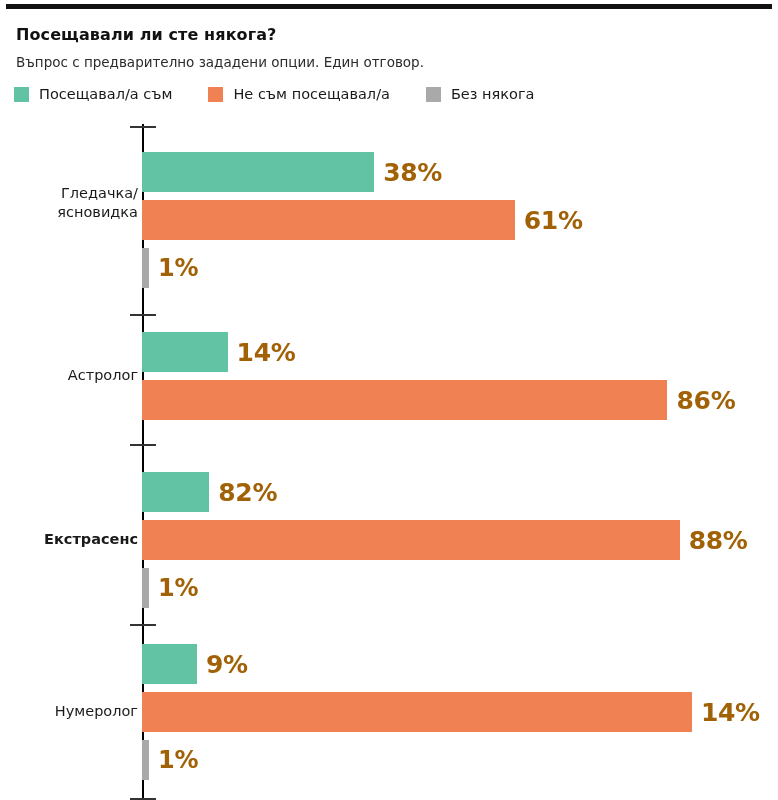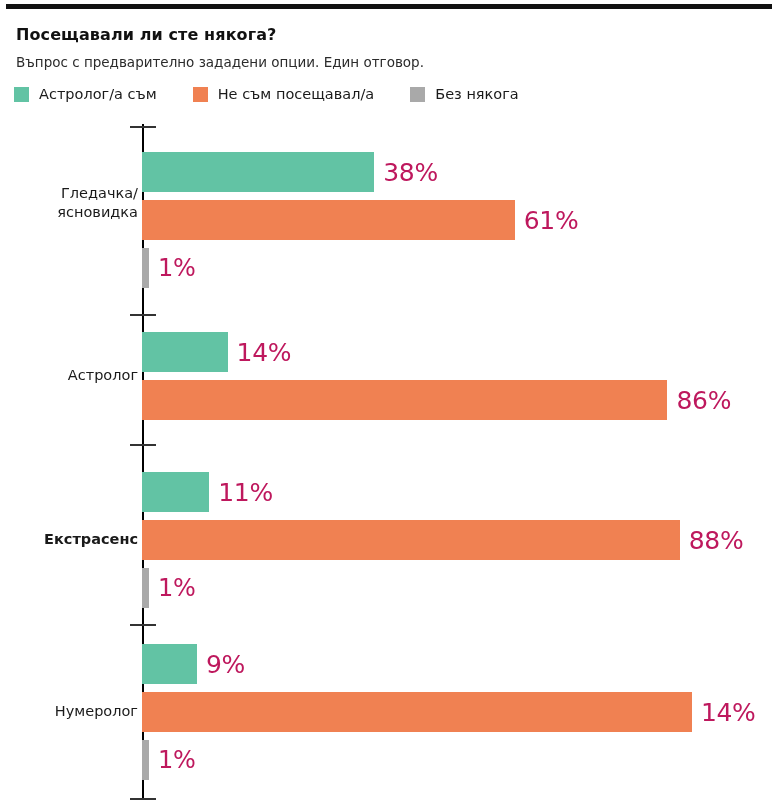--- a/index.html
+++ b/index.html
@@ -131,22 +131,22 @@
     position: absolute;
     left: 0;
     top: 0;
     height: 100%;
   }
   .bar-value {
     position: absolute;
     top: 50%;
     transform: translateY(-50%);
     font-size: 25px;
-    font-weight: normal;
-    color: #be185d;
+    font-weight: bold;
+    color: #a16207;
     white-space: nowrap;
     letter-spacing: -0.3px;
   }
   .bar-value.small {
     font-size: 24px;
   }
 </style>
 </head>
 <body>
 
@@ -155,21 +155,21 @@
   <div class="top-rule"></div>
 
   <div class="header">
     <h1 class="chart-title">Посещавали ли сте някога?</h1>
     <p class="chart-subtitle">Въпрос с предварително зададени опции. Един отговор.</p>
   </div>
 
   <div class="legend" id="legend">
       <div class="legend-item">
         <span class="legend-swatch" style="background: rgb(98, 195, 164);"></span>
-        <span class="legend-label">Астролог/а съм</span>
+        <span class="legend-label">Посещавал/а съм</span>
       </div>
       <div class="legend-item">
         <span class="legend-swatch" style="background: rgb(240, 129, 82);"></span>
         <span class="legend-label">Не съм посещавал/а</span>
       </div>
       <div class="legend-item">
         <span class="legend-swatch" style="background: rgb(169, 169, 169);"></span>
         <span class="legend-label">Без някога</span>
       </div>
     </div>
@@ -205,21 +205,21 @@
         </div>
         <div class="bar-row" style="top: 48px; width: 685.46px;">
           <div class="bar" title="Не съм посещавал/а 86%" style="width: 525.46px; background: rgb(240, 129, 82);"></div>
           <div class="bar-value" style="left: 534.46px;">86%</div>
         </div>
       </div>
       <div class="group" style="top: 348px; height: 144px;">
         <div class="group-label" style="top: 58px; font-weight: bold;">Екстрасенс</div>
         <div class="bar-row" style="top: 0px; width: 227.21px;">
           <div class="bar" title="Посещавал/а съм 11%" style="width: 67.21px; background: rgb(98, 195, 164);"></div>
-          <div class="bar-value" style="left: 76.21px;">11%</div>
+          <div class="bar-value" style="left: 76.21px;">82%</div>
         </div>
         <div class="bar-row" style="top: 48px; width: 697.68px;">
           <div class="bar" title="Не съм посещавал/а 88%" style="width: 537.68px; background: rgb(240, 129, 82);"></div>
           <div class="bar-value" style="left: 546.68px;">88%</div>
         </div>
         <div class="bar-row" style="top: 96px; width: 167px;">
           <div class="bar" title="Без отговор 1%" style="width: 7px; background: rgb(169, 169, 169);"></div>
           <div class="bar-value small" style="left: 16px;">1%</div>
         </div>
       </div>

